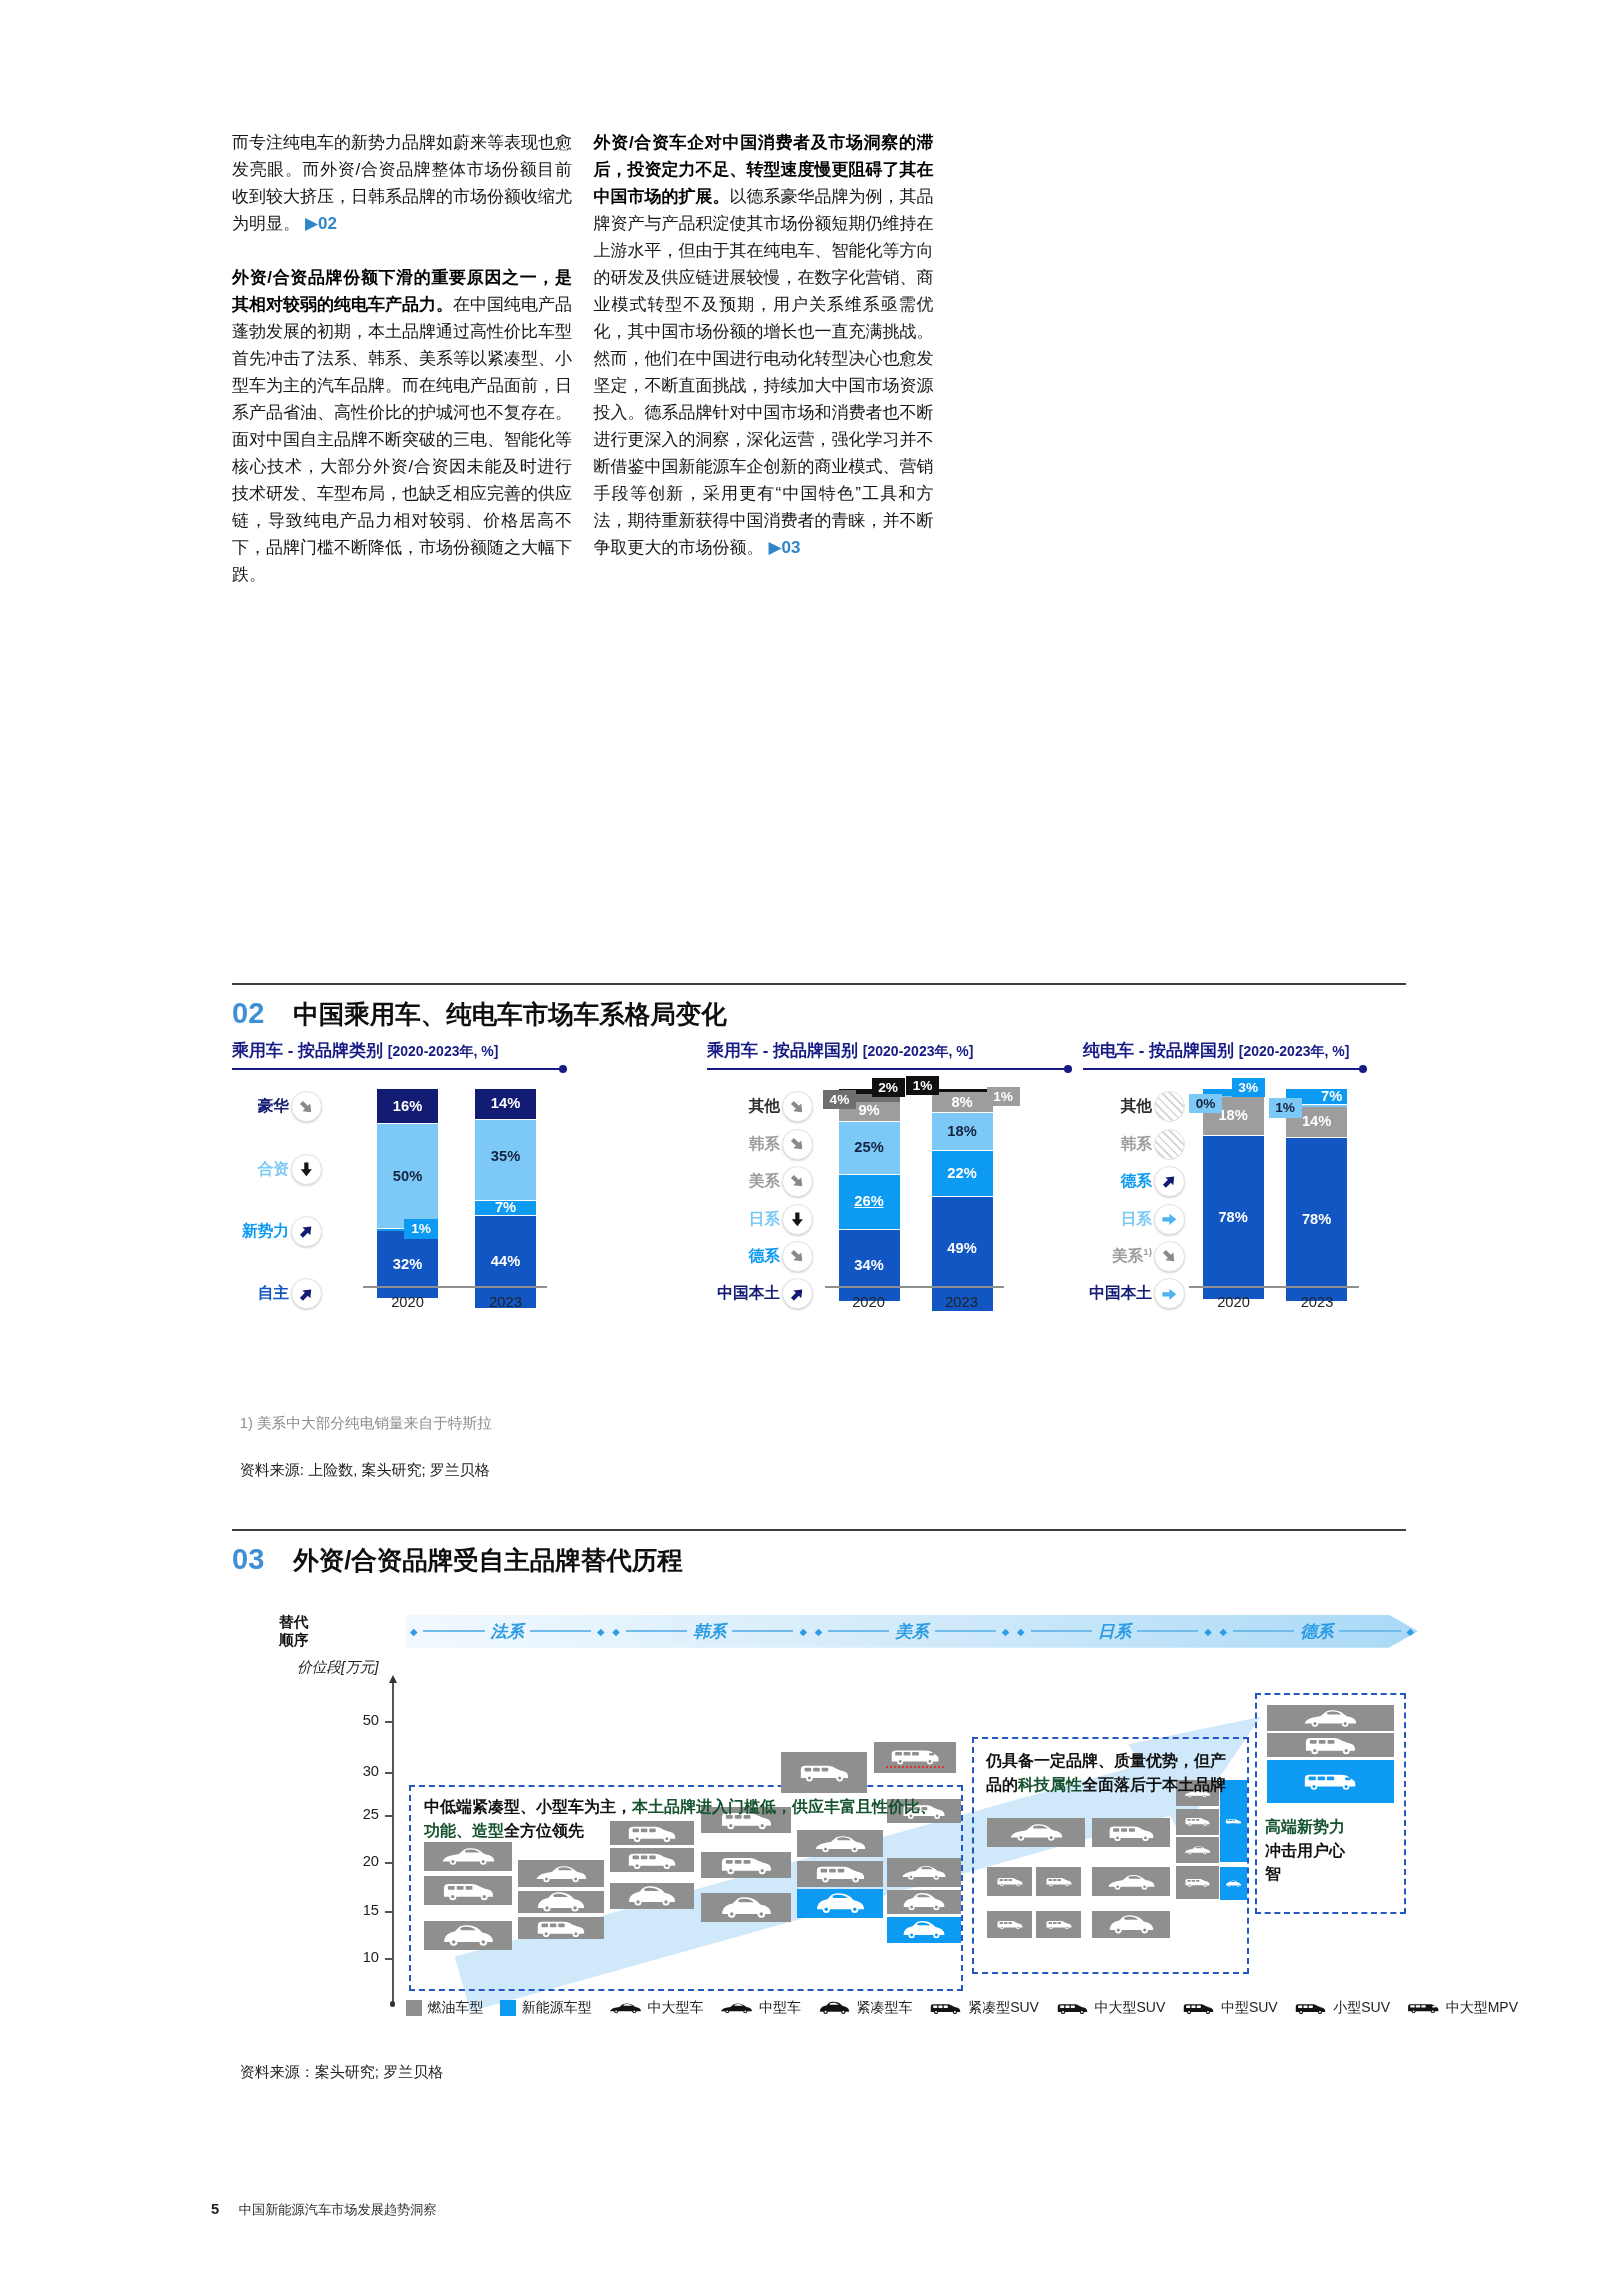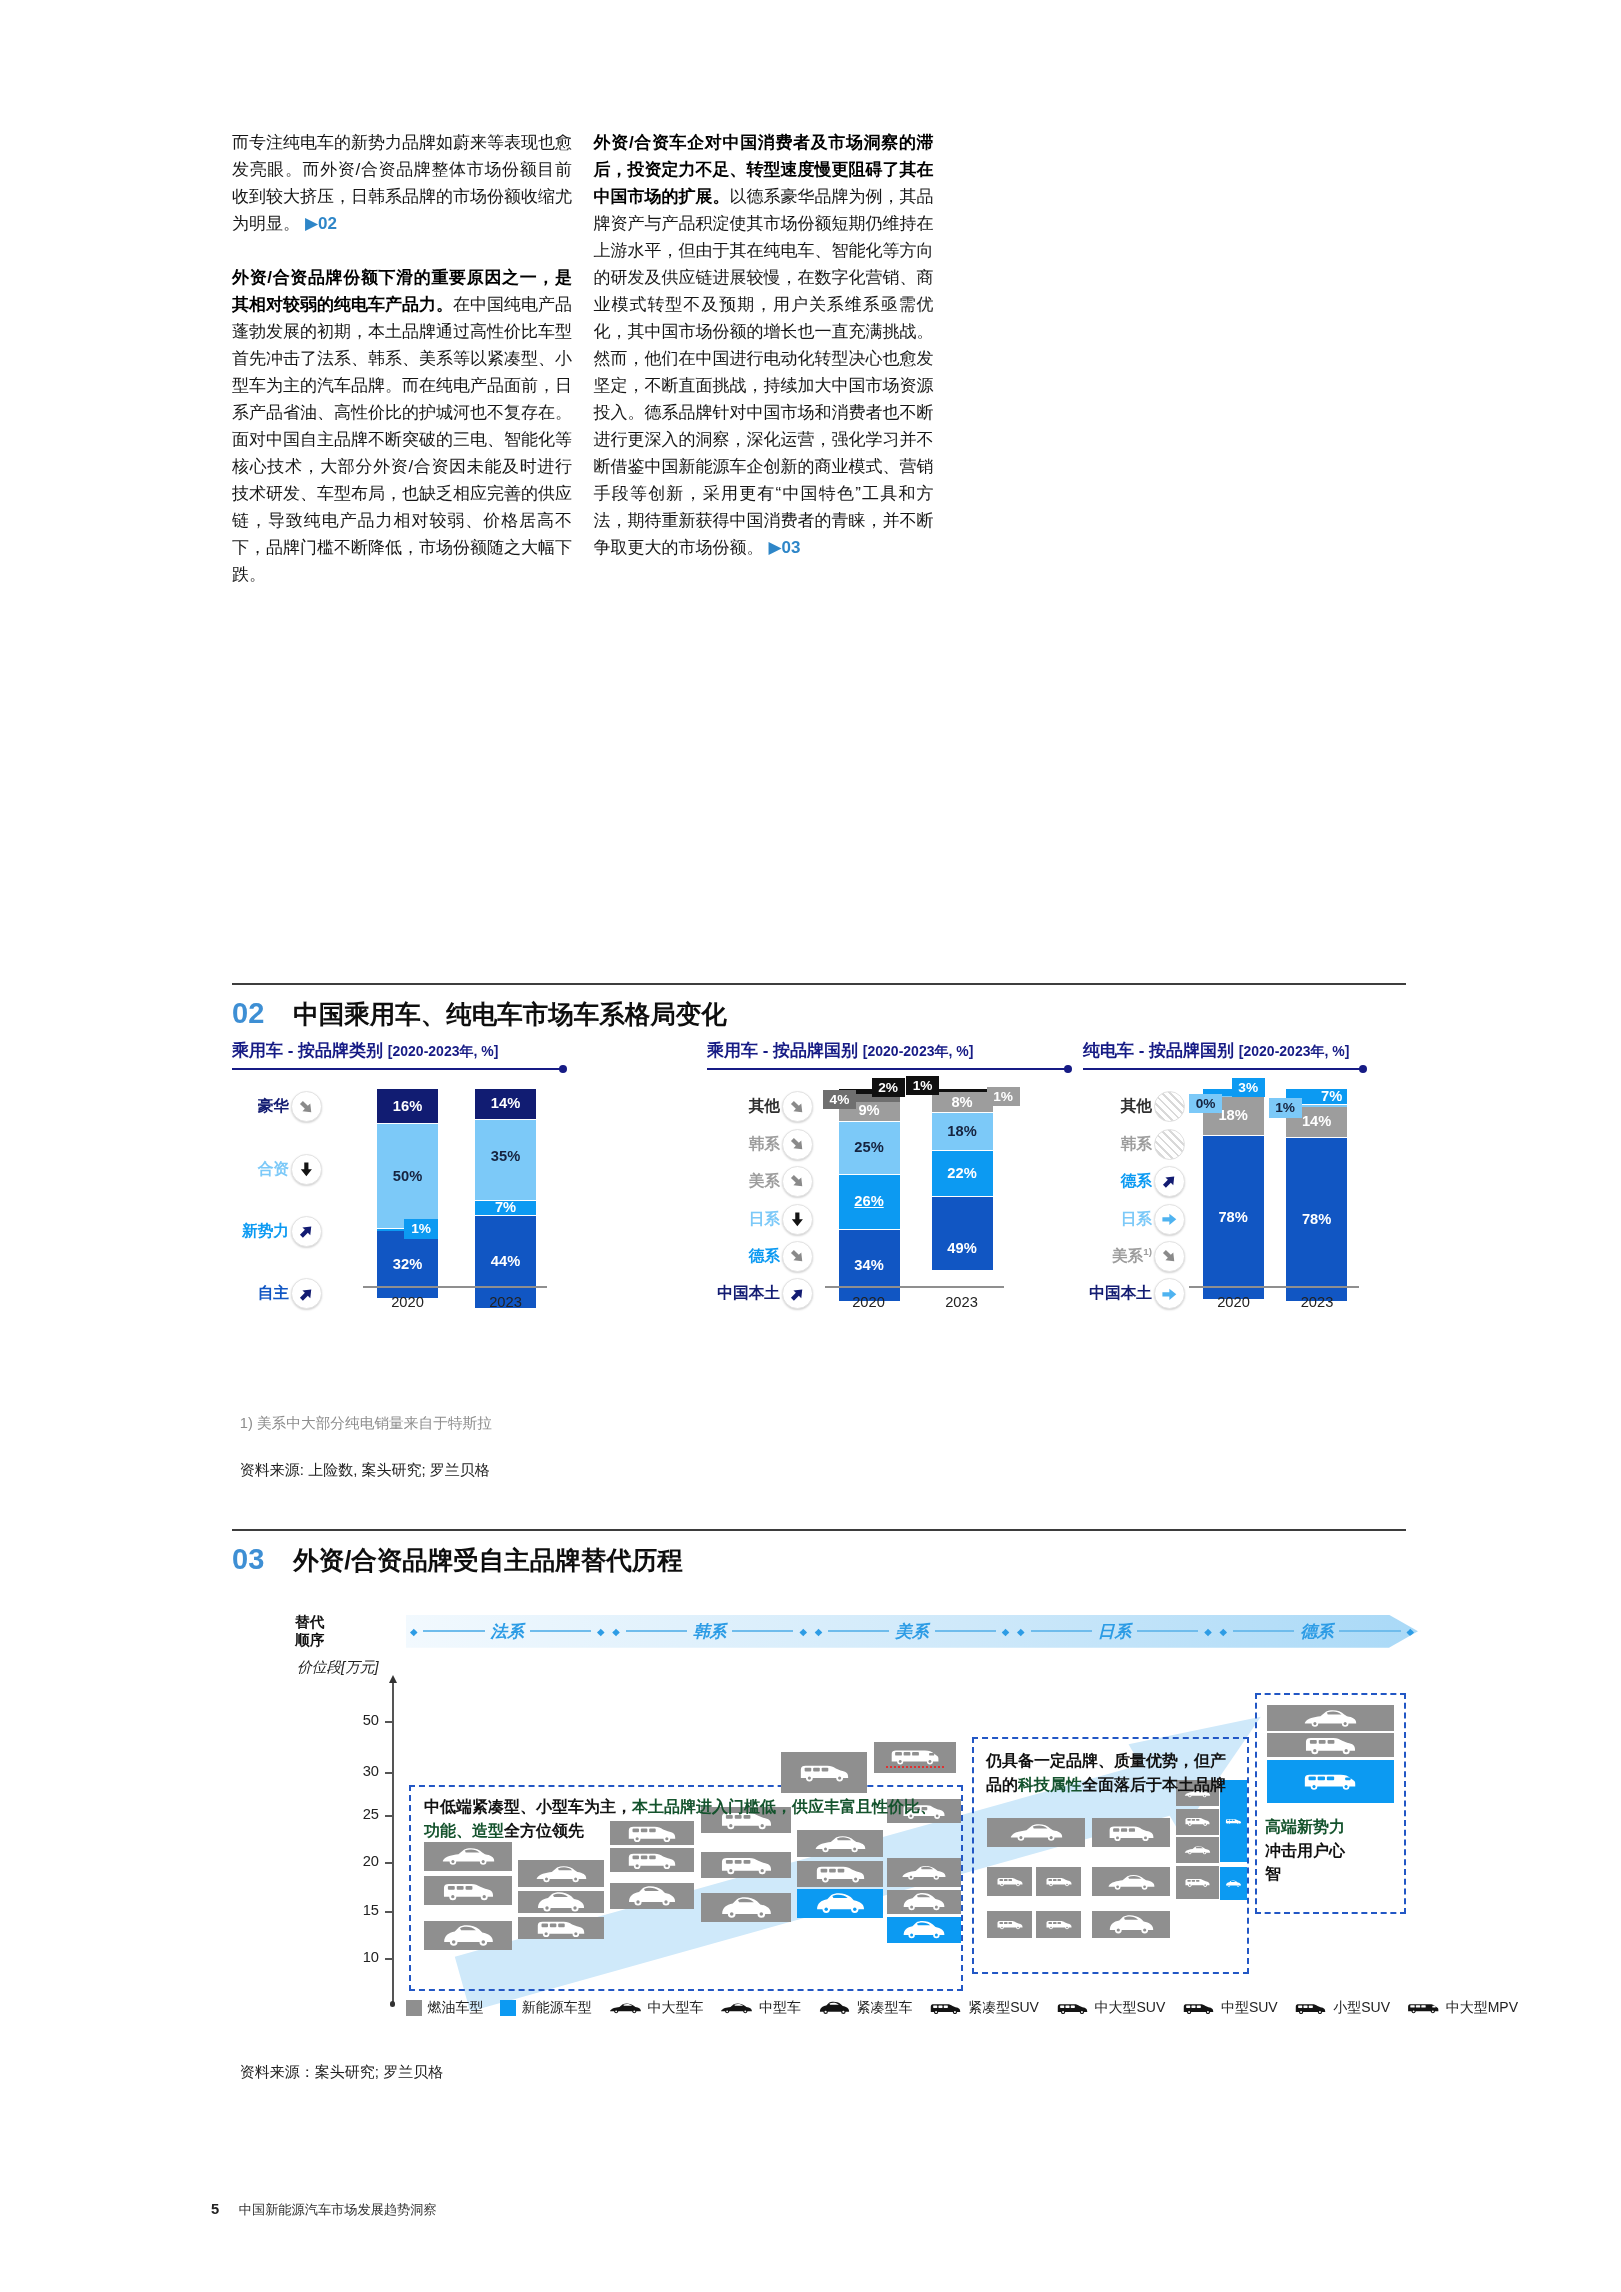--- a/index.html
+++ b/index.html
@@ -251,21 +251,21 @@
                 <div class="chip" style="background: rgb(157, 157, 157); color: rgb(255, 255, 255); left: 55px; top: -2.9px;">1%</div>
                 <div class="seg" style="height: 17px; background: rgb(157, 157, 157);">
                   <span class="inlab" style="line-height: 15.4px; color: rgb(255, 255, 255);">8%</span>
                 </div>
                 <div class="seg" style="height: 38px; background: rgb(124, 201, 248);">
                   <span class="inlab" style="line-height: 36px; color: rgb(22, 35, 63);">18%</span>
                 </div>
                 <div class="seg" style="height: 46px; background: rgb(12, 154, 242);">
                   <span class="inlab" style="line-height: 45px; color: rgb(255, 255, 255);">22%</span>
                 </div>
-                <div class="seg" style="height: 74px; background: rgb(17, 86, 195);">
+                <div class="seg" style="height: 115px; background: rgb(17, 86, 195);">
                   <span class="inlab" style="line-height: 102px; color: rgb(255, 255, 255);">49%</span>
                 </div>
               </div>
             </div>
           </div>
           <div class="baseline" style="left: 118px; width: 179px; top: 247px;"></div>
           <div class="yearrow" style="left: 131px; top: 255px; gap: 32px;">
             <span>2020</span>
             <span>2023</span>
           </div>
@@ -358,21 +358,21 @@
     <div class="rule"></div>
     <div class="sec-head">
       <span class="sec-num">03</span>
       <span class="sec-title">外资/合资品牌受自主品牌替代历程</span>
     </div>
     <div class="diagram" id="diagram">
         <svg width="1174" height="431" class="big-arrow" viewBox="0 0 1198 440">
           <line x1="235" y1="385" x2="950" y2="185" stroke="#CFE9FA" stroke-width="58"></line>
           <polygon points="1050,112 915,140 968,232" fill="#CFE9FA"></polygon>
         </svg>
-        <div class="order-label" style="left: 63px; top: 5.9px;">替代<br>顺序</div>
+        <div class="order-label" style="left: 47px; top: 5.9px;">替代<br>顺序</div>
         <div class="band" style="left: 174px; top: 7.8px; width: 1012px; height: 33px;">
           <div class="band-seg">
             <span class="band-d">◆</span>
             <span class="band-line"></span>
             <span class="band-name">法系</span>
             <span class="band-line"></span>
             <span class="band-d">◆</span>
           </div>
           <div class="band-seg">
             <span class="band-d">◆</span>

